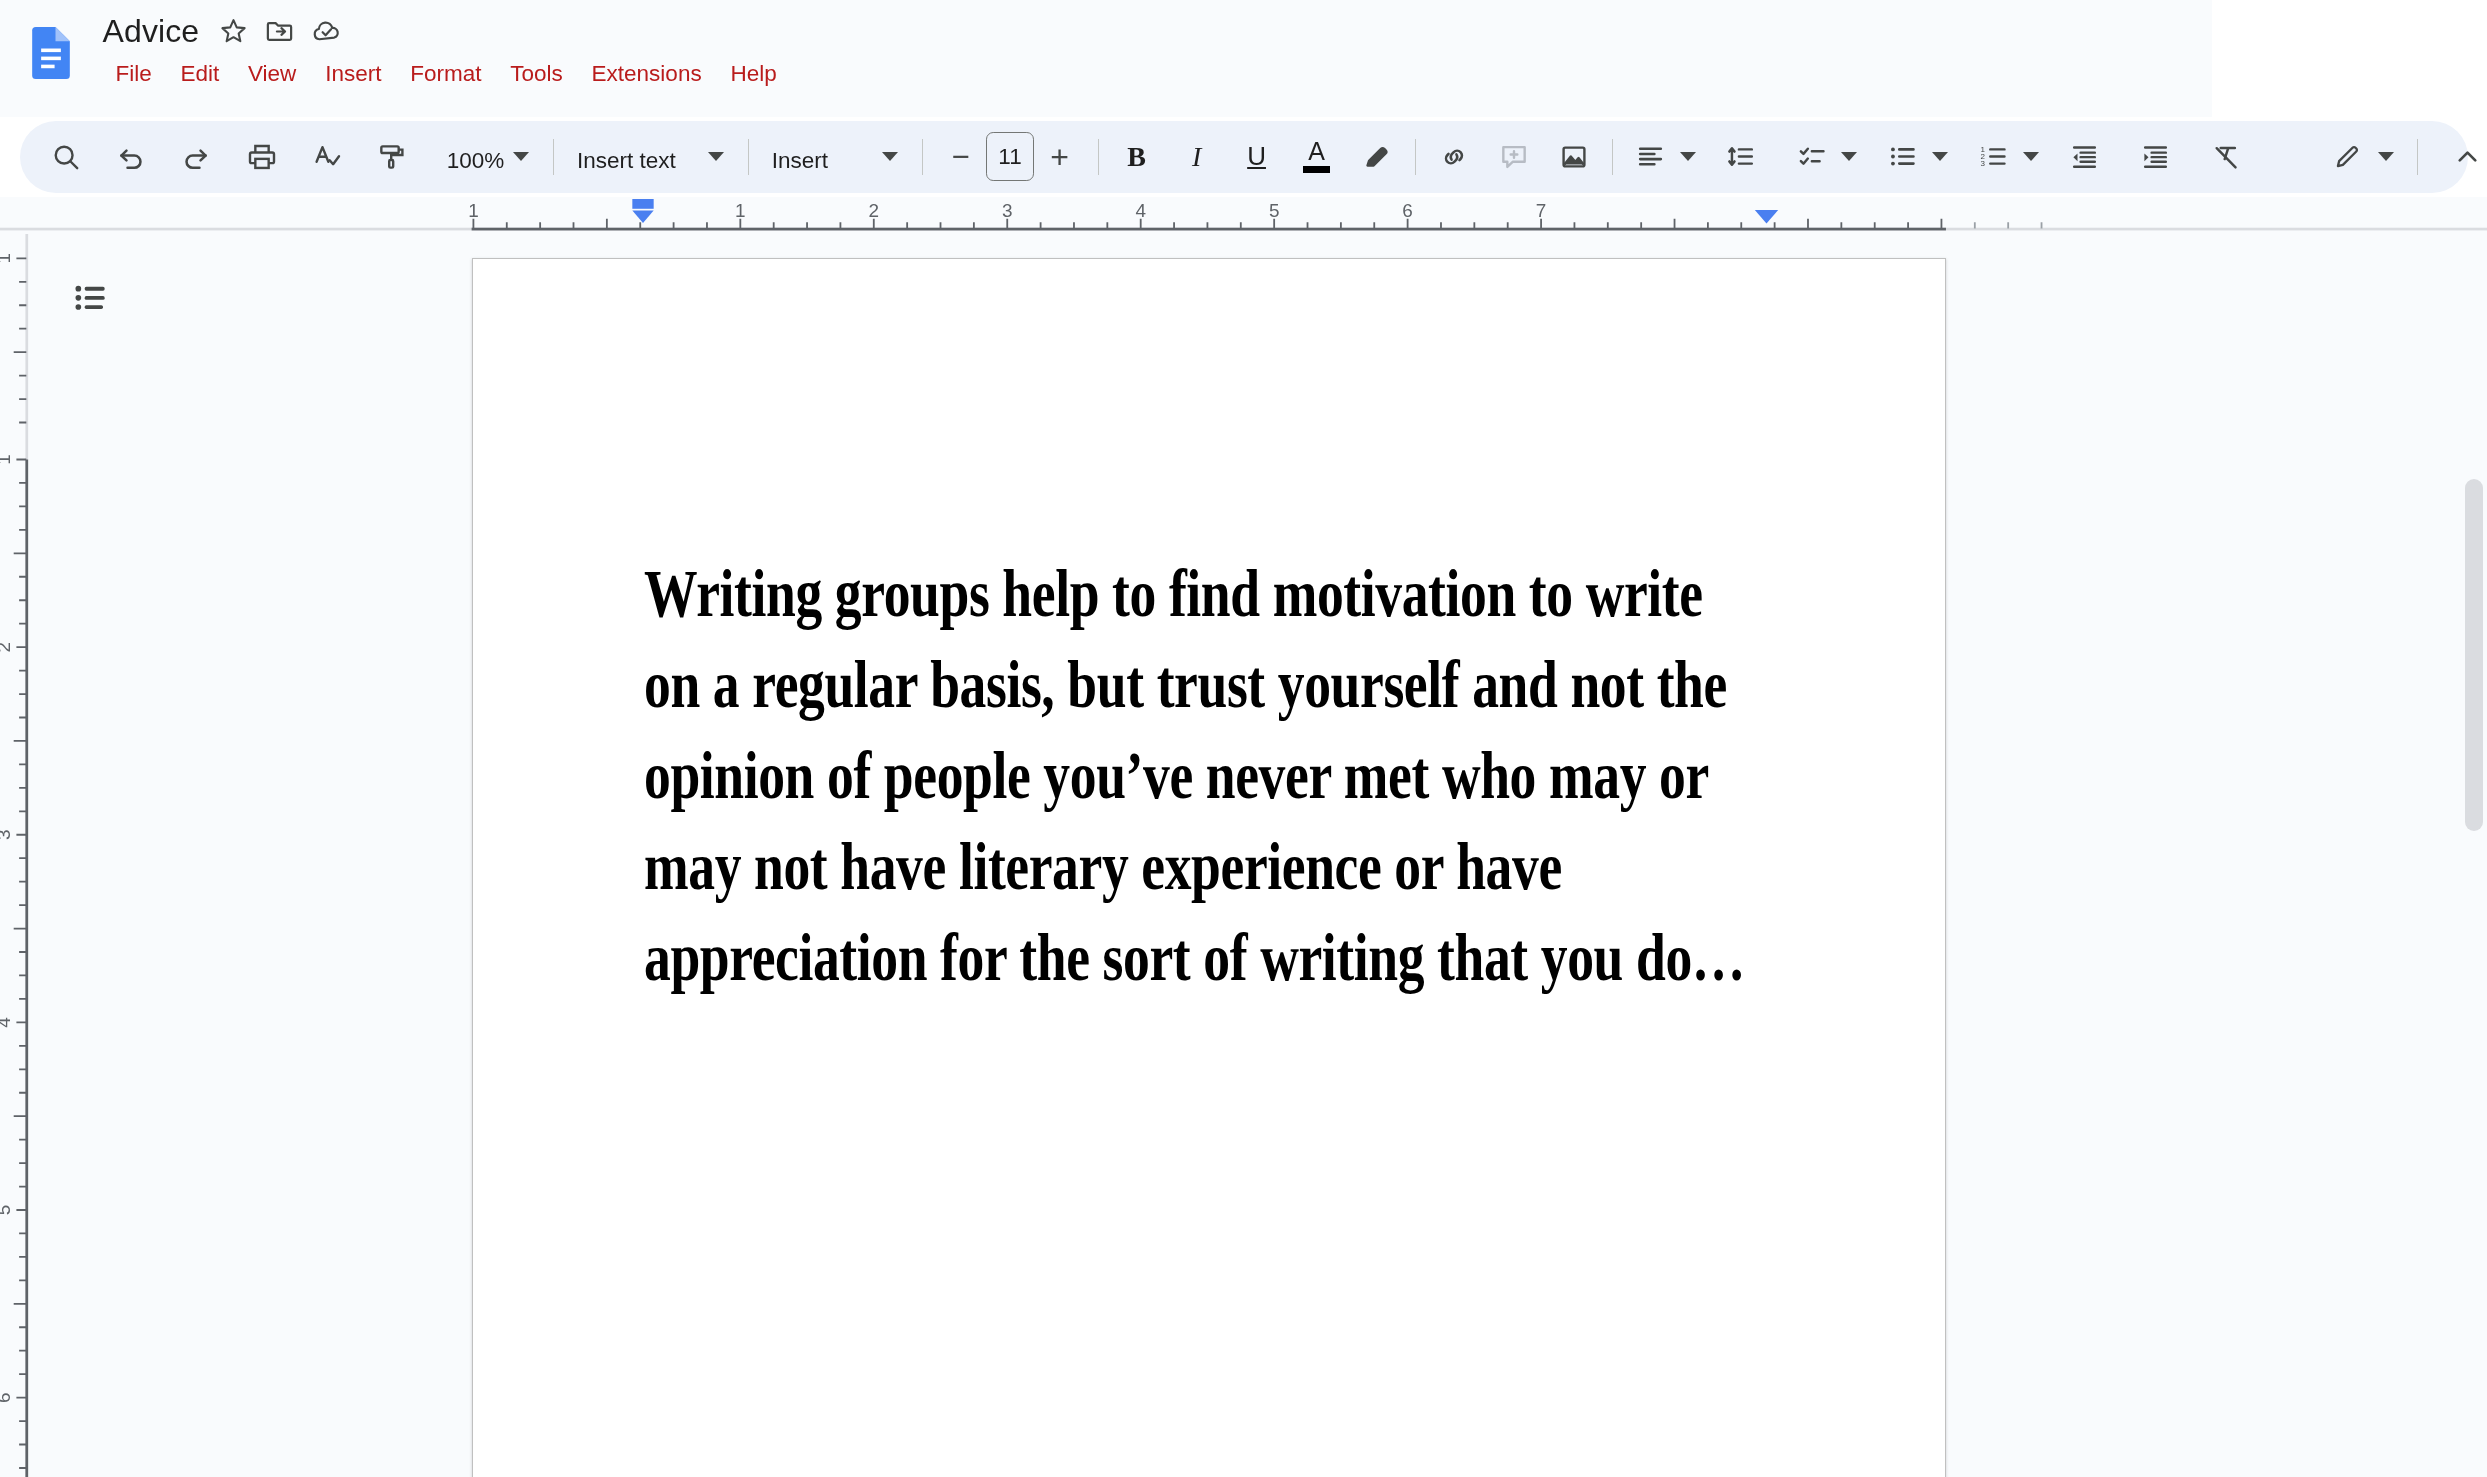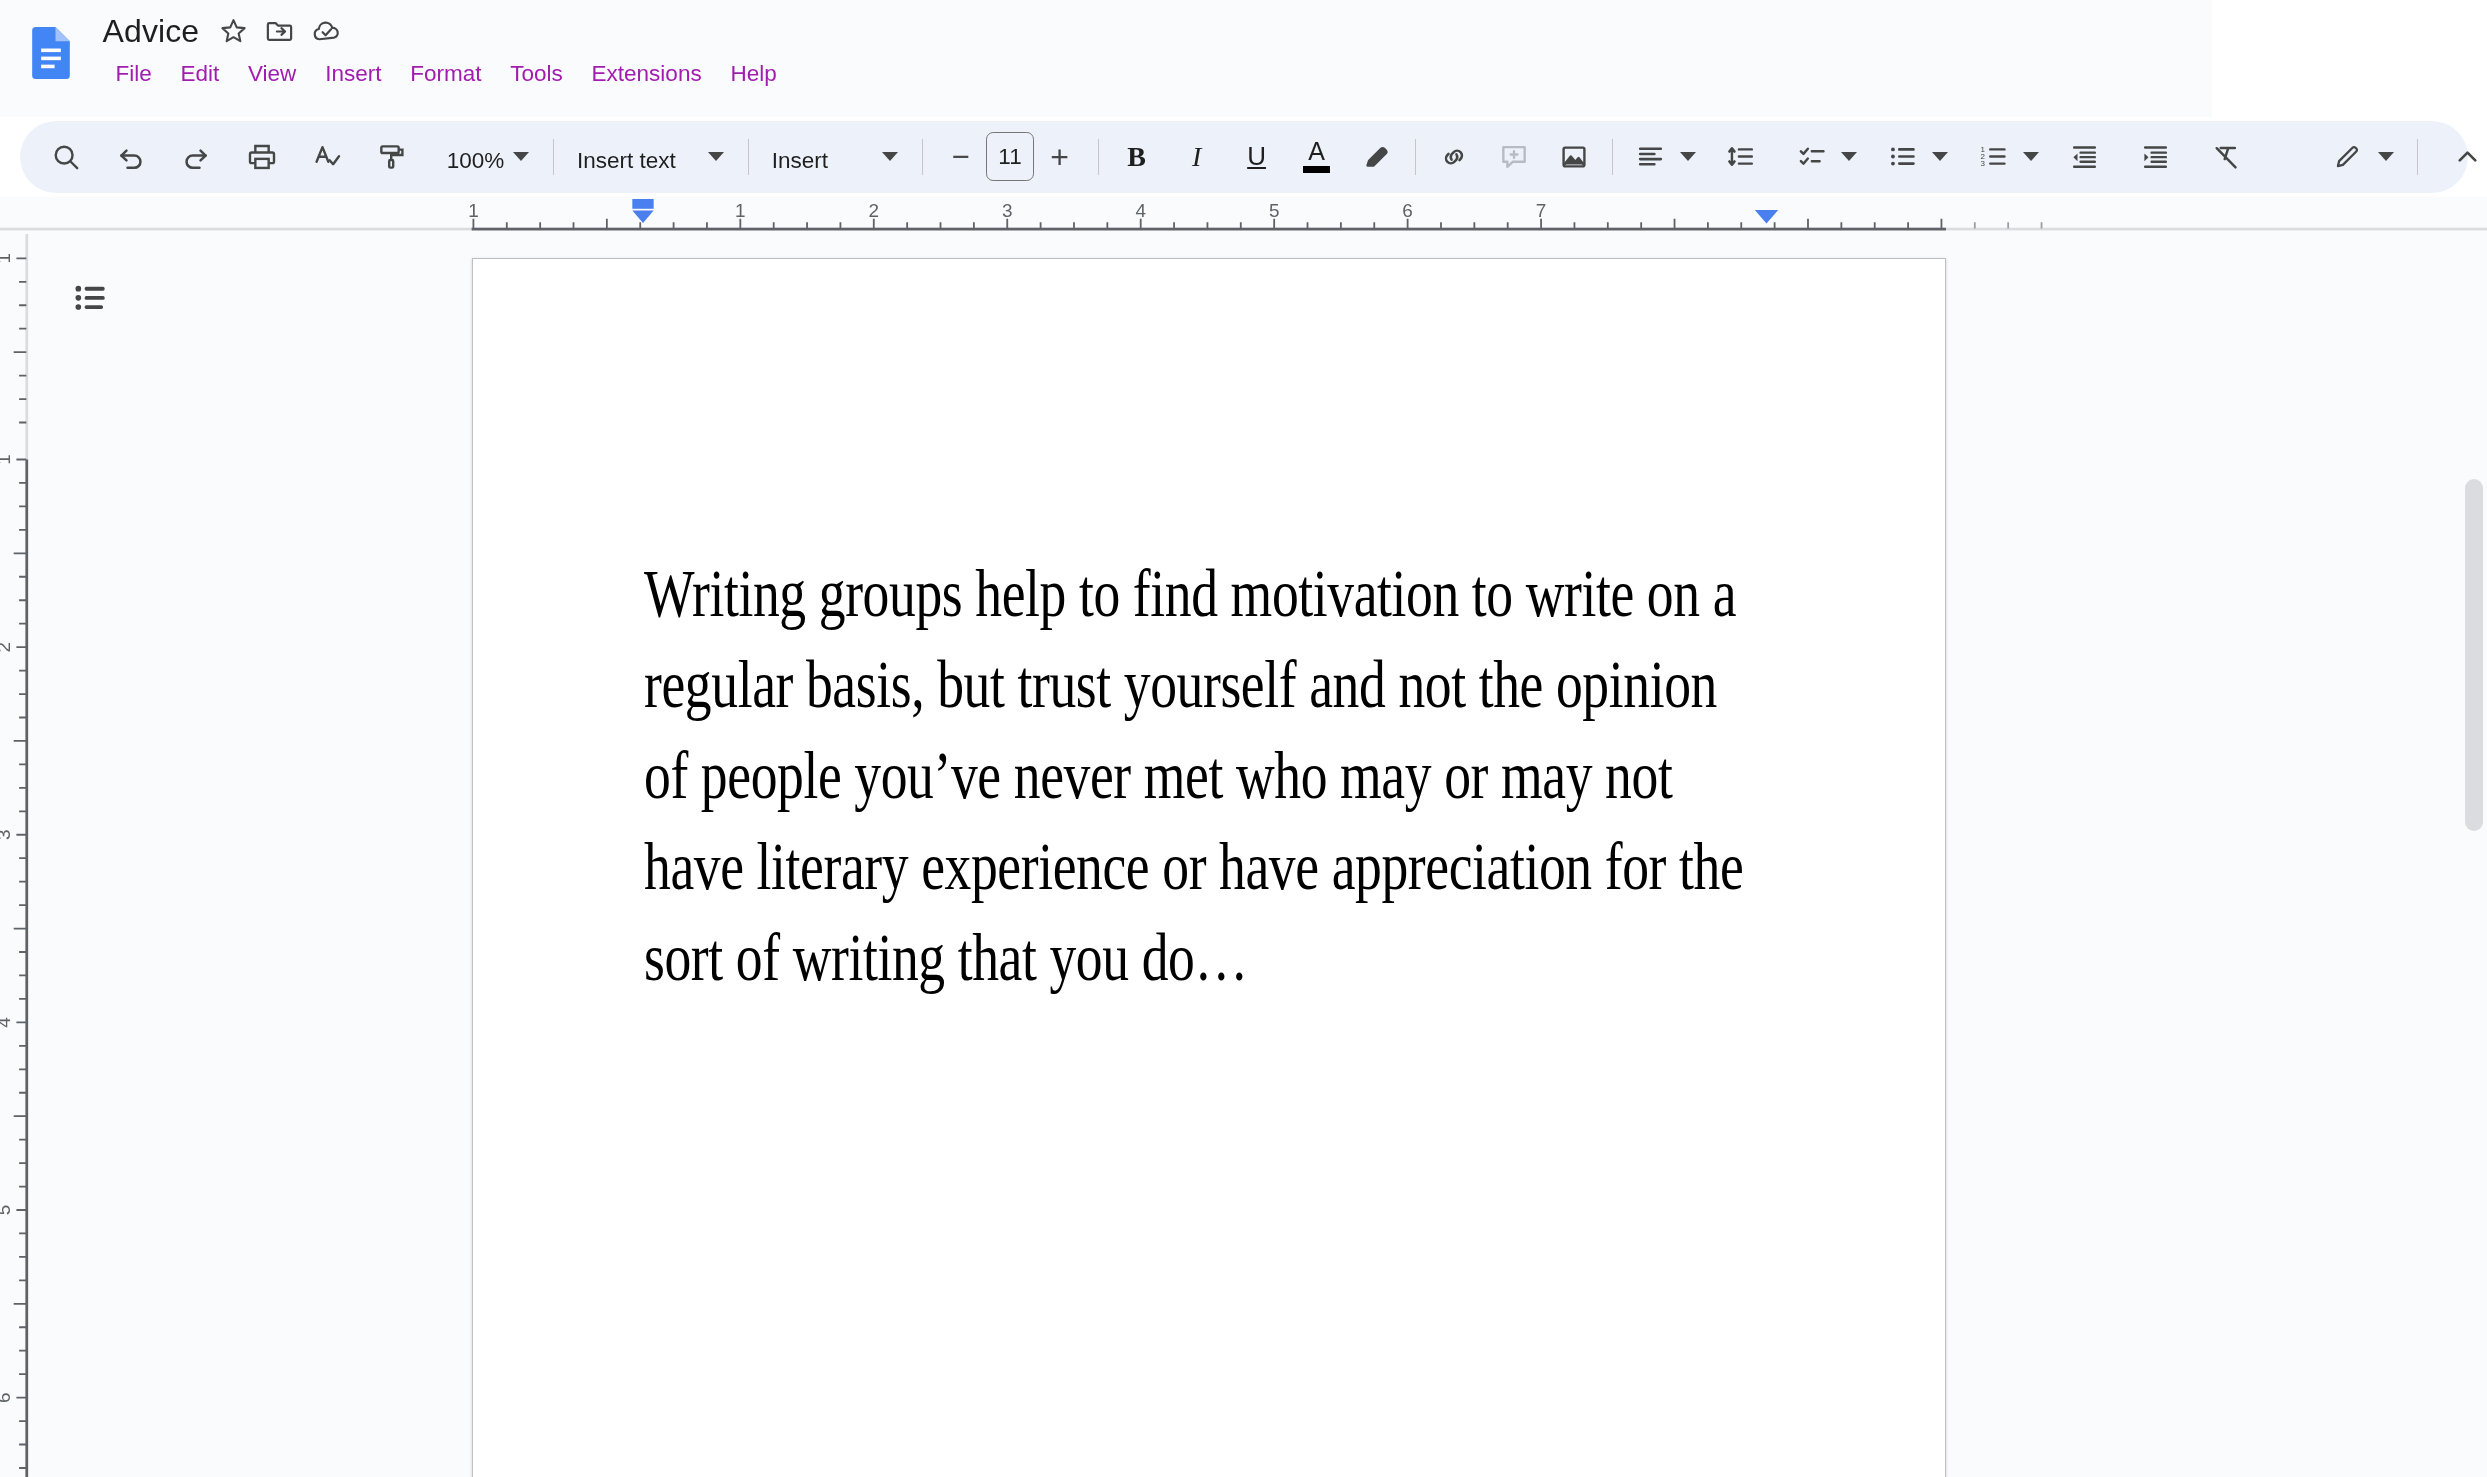--- a/index.html
+++ b/index.html
@@ -28,21 +28,21 @@
     font-size: 32px; color: #1f1f1f; letter-spacing: 0.1px;
     font-family: "Liberation Sans", sans-serif;
     padding: 1.8px 3.6px; white-space: nowrap;
   }
   .title-icon { width: 31px; height: 31px; display:block; }
   .menu-row {
     position: absolute; left: 101px; top: 56px;
     display: flex; align-items: center; gap: 0px;
   }
   .menu-item {
-    font-size: 22.5px; color: #a21caf; padding: 4.5px 14.4px;
+    font-size: 22.5px; color: #b91c1c; padding: 4.5px 14.4px;
     border-radius: 5.4px; white-space: nowrap;
     font-family: "Liberation Sans", sans-serif;
   }
   .topright {
     position: absolute; right: 36px; top: 16px;
     display: flex; align-items: center; gap: 27px;
   }
   .tr-icon { width: 41px; height: 41px; display:block; }
   .share-btn {
     display: flex; align-items: center; gap: 14.4px;
@@ -116,20 +116,21 @@
   .page {
     position: absolute; left: 472px; top: 258px;
     width: 1474px; height: 1907px;
     background: #ffffff;
     border: 0.9px solid #c0c0c0;
     box-shadow: 0 0.9px 2.7px rgba(60,64,67,0.25);
   }
   .doc-body {
     position: absolute; left: 171px; top: 289px;
     width: 1118px;
+    font-weight: bold;
   }
   .doc-para {
     font-family: "Liberation Serif", serif;
     font-size: 67px;
     line-height: 91px;
     color: #000000;
     margin: 0;
     letter-spacing: -0.5px;
     transform: scaleX(0.80);
     transform-origin: left top;

